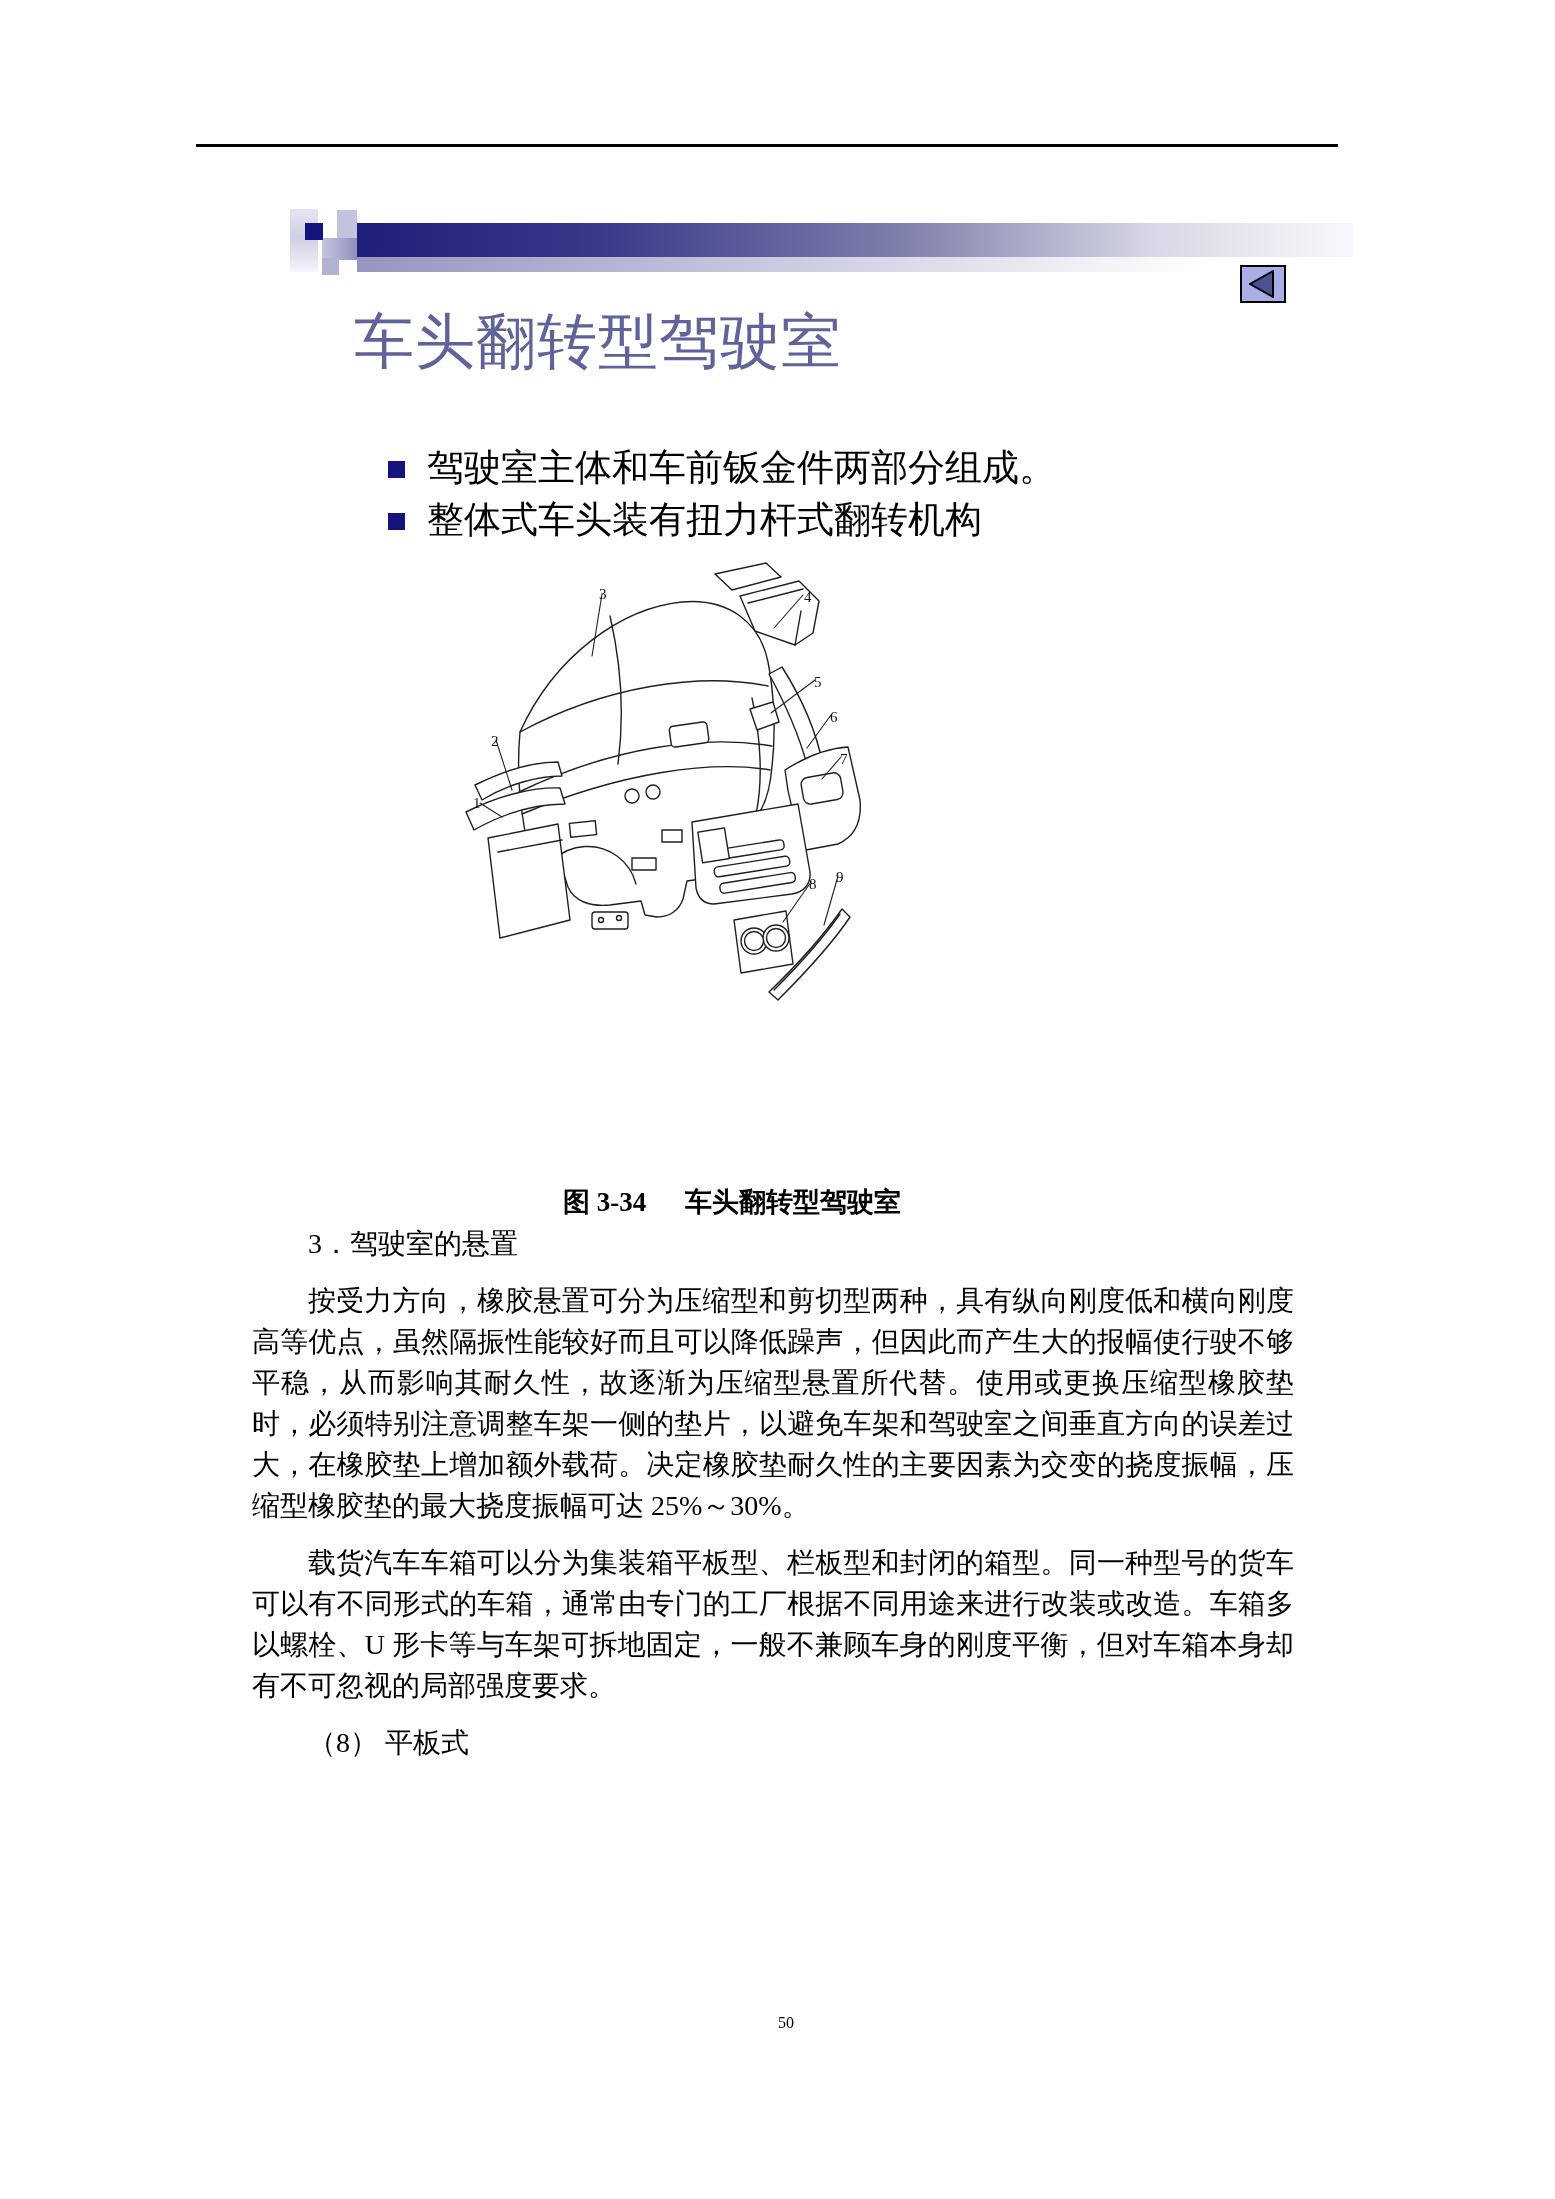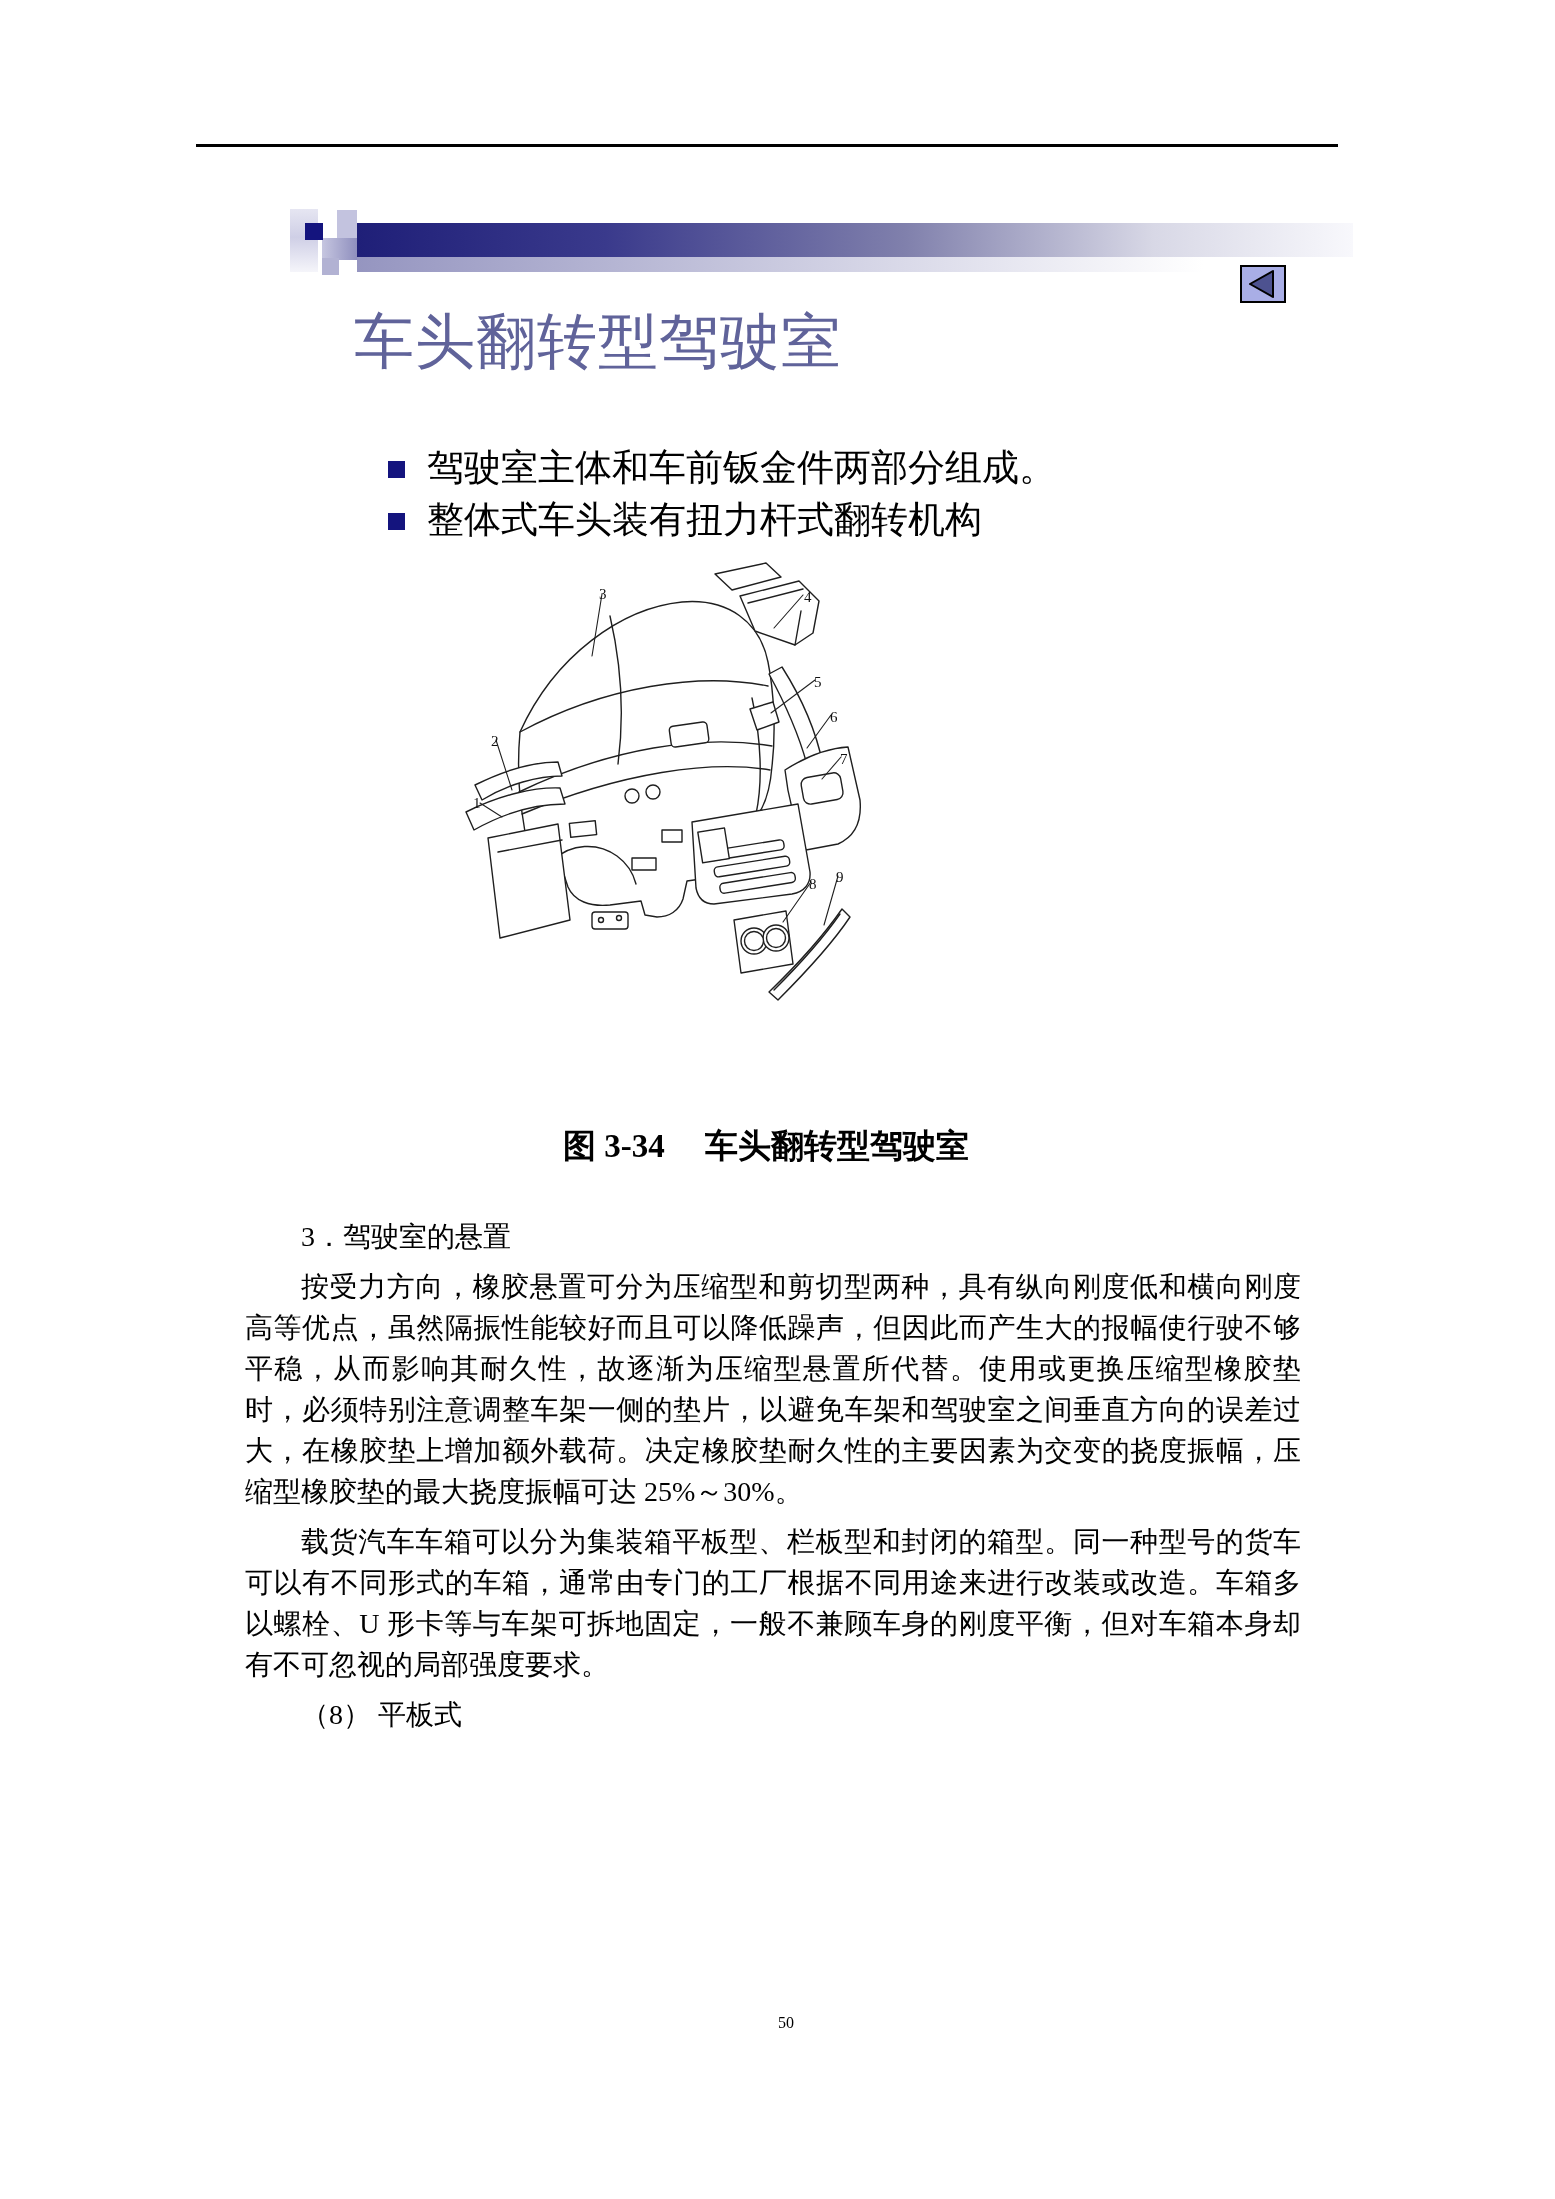--- a/index.html
+++ b/index.html
@@ -40,25 +40,25 @@
   .bullet-row .sq{top:15px;}
   
   .figure-svg{left:370px;top:560px;width:500px;height:460px;}
   .figure-svg path,.figure-svg rect,.figure-svg circle,.figure-svg line{
     stroke:#1f1f1f;stroke-width:1.4;fill:#ffffff;stroke-linejoin:round;stroke-linecap:round;}
   .figure-svg .nofill{fill:none;}
   .figure-svg .leader{fill:none;stroke-width:1.1;}
   .figure-svg text{stroke:none;fill:#111;font-family:"Liberation Serif","DejaVu Serif",serif;
     font-size:15px;}
   
-  .fig-caption{left:563px;top:1124px;font-size:33px;font-weight:bold;white-space:nowrap;}
+  .fig-caption{left:563px;top:1184px;font-size:27px;font-weight:bold;white-space:nowrap;}
   .fig-caption .cap-title{margin-left:32px;}
   
   .body-text{left:236px;top:1207px;width:1074px;font-size:28px;line-height:41px;}
-  .body-text p{margin:9px;text-indent:2em;text-align:justify;}
+  .body-text p{margin:16px;text-indent:2em;text-align:justify;}
   
   .page-num{left:778px;top:2014px;font-size:16px;}
 </style>
 </head>
 <body>
 
 <div class="abs top-rule"></div>
 
 <div class="abs deco-pale-bar"></div>
 <div class="abs deco-light-sq"></div>

